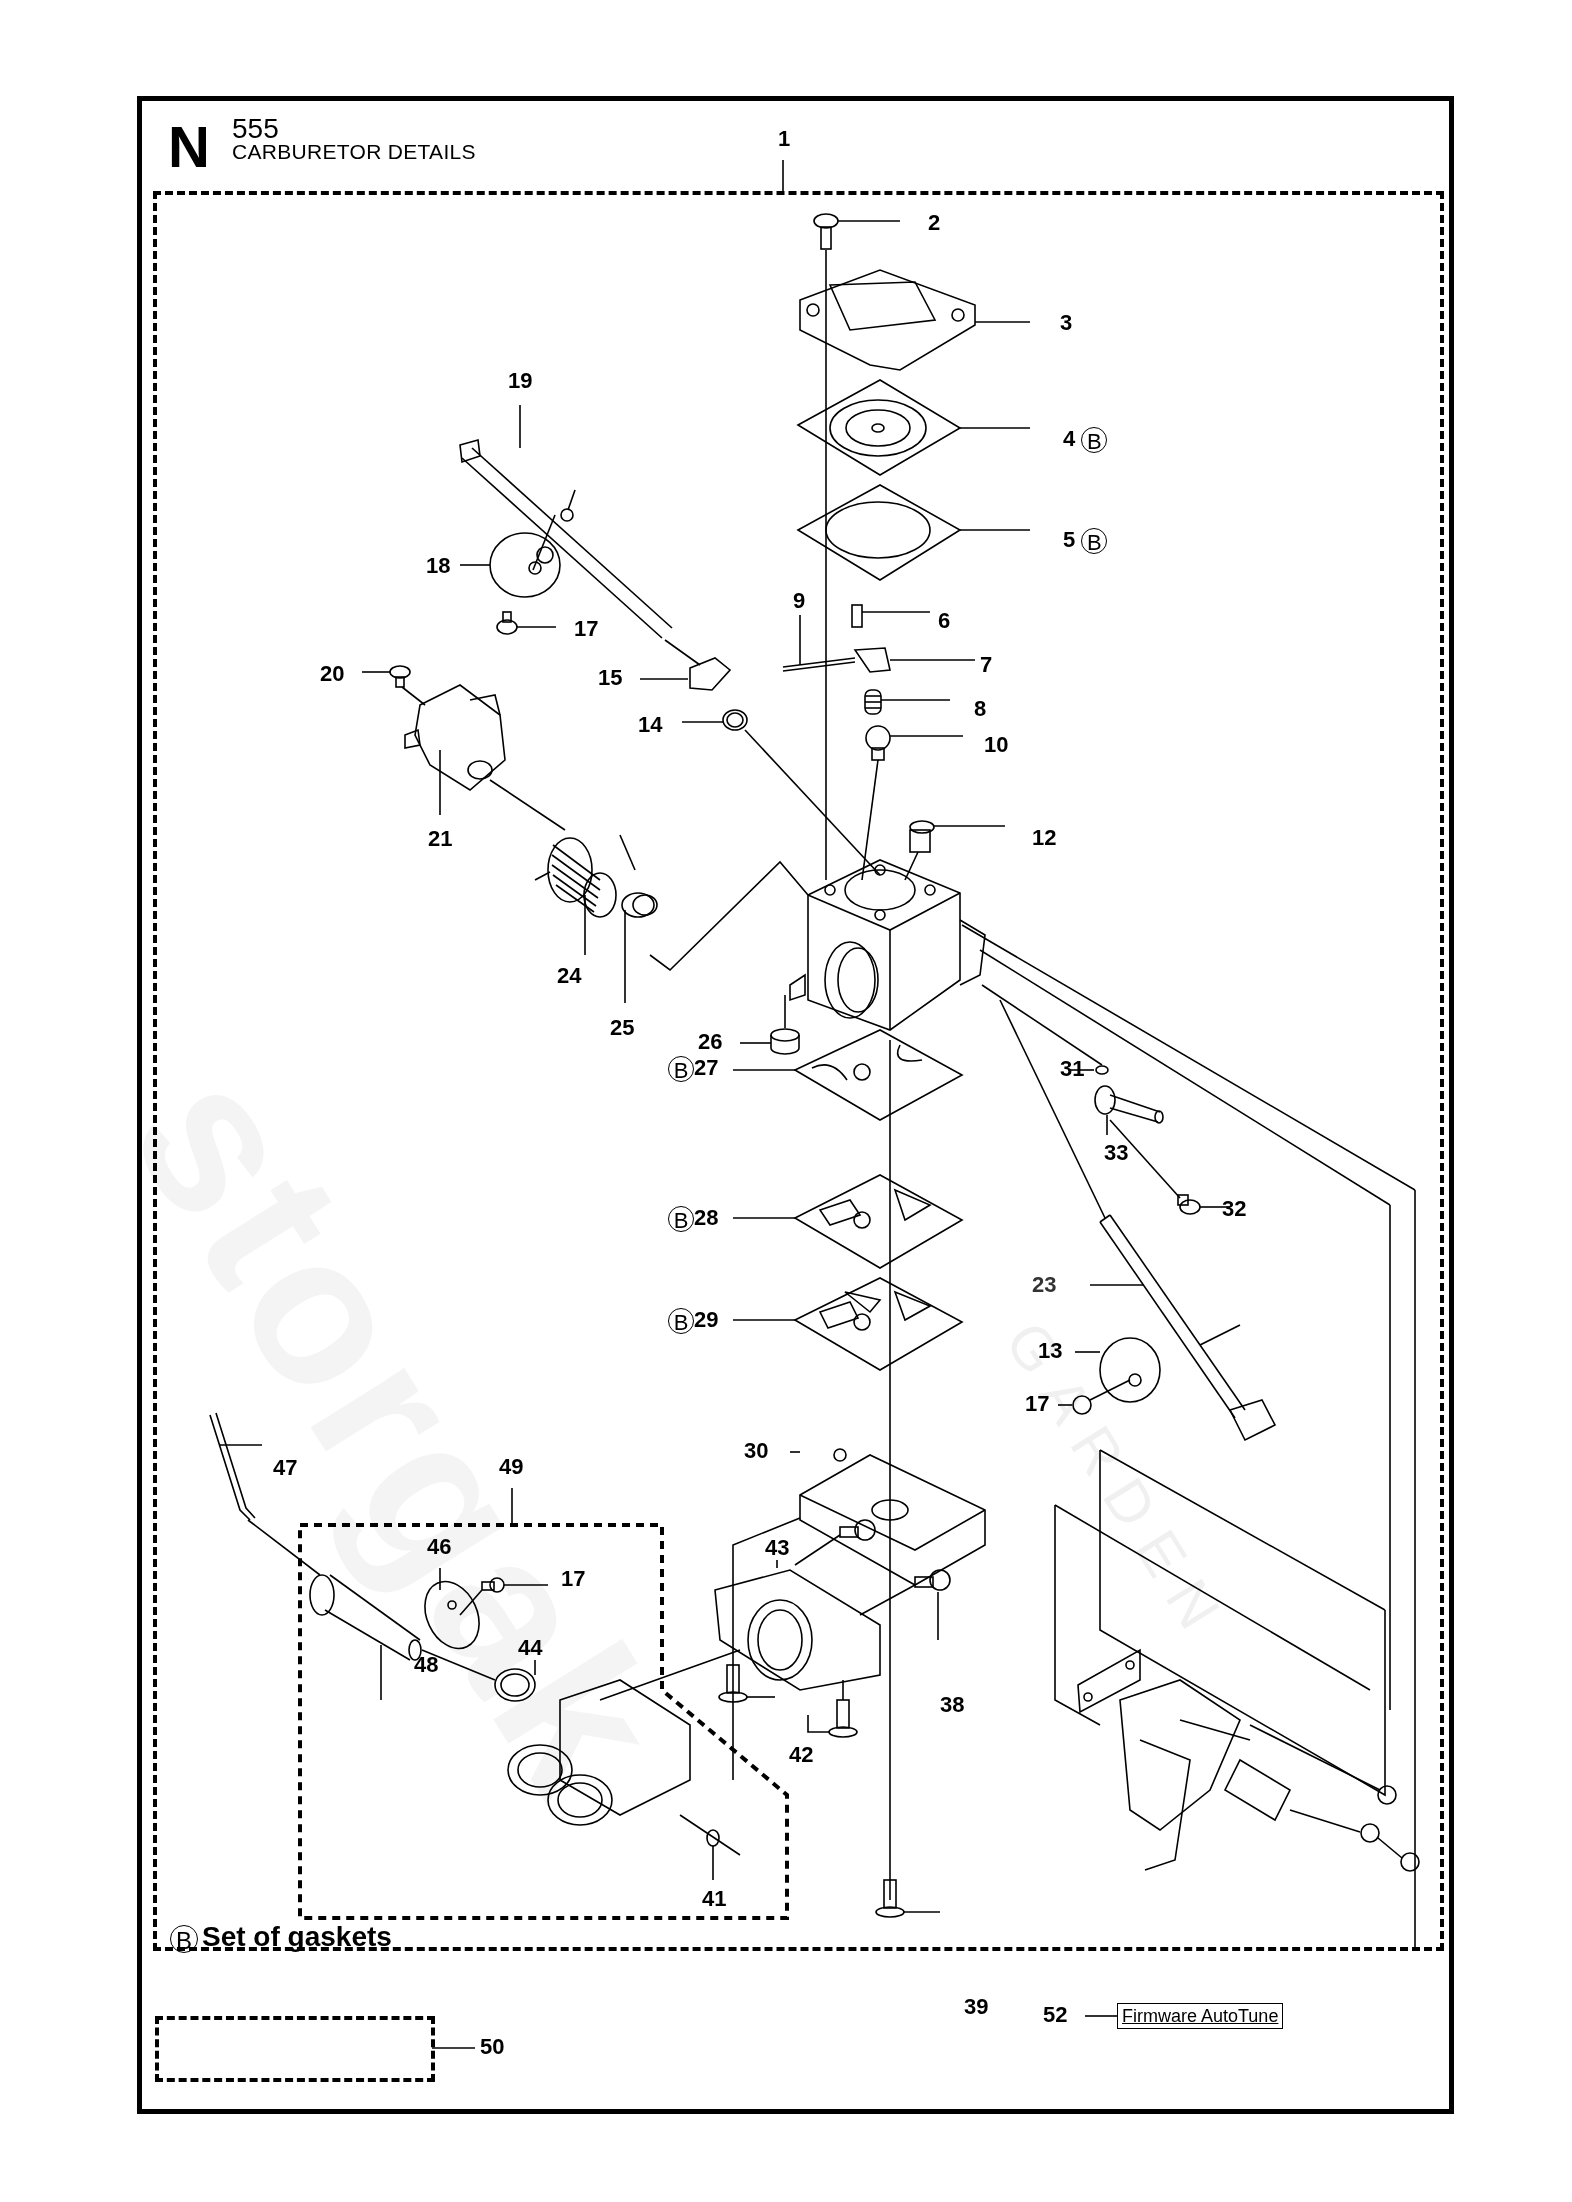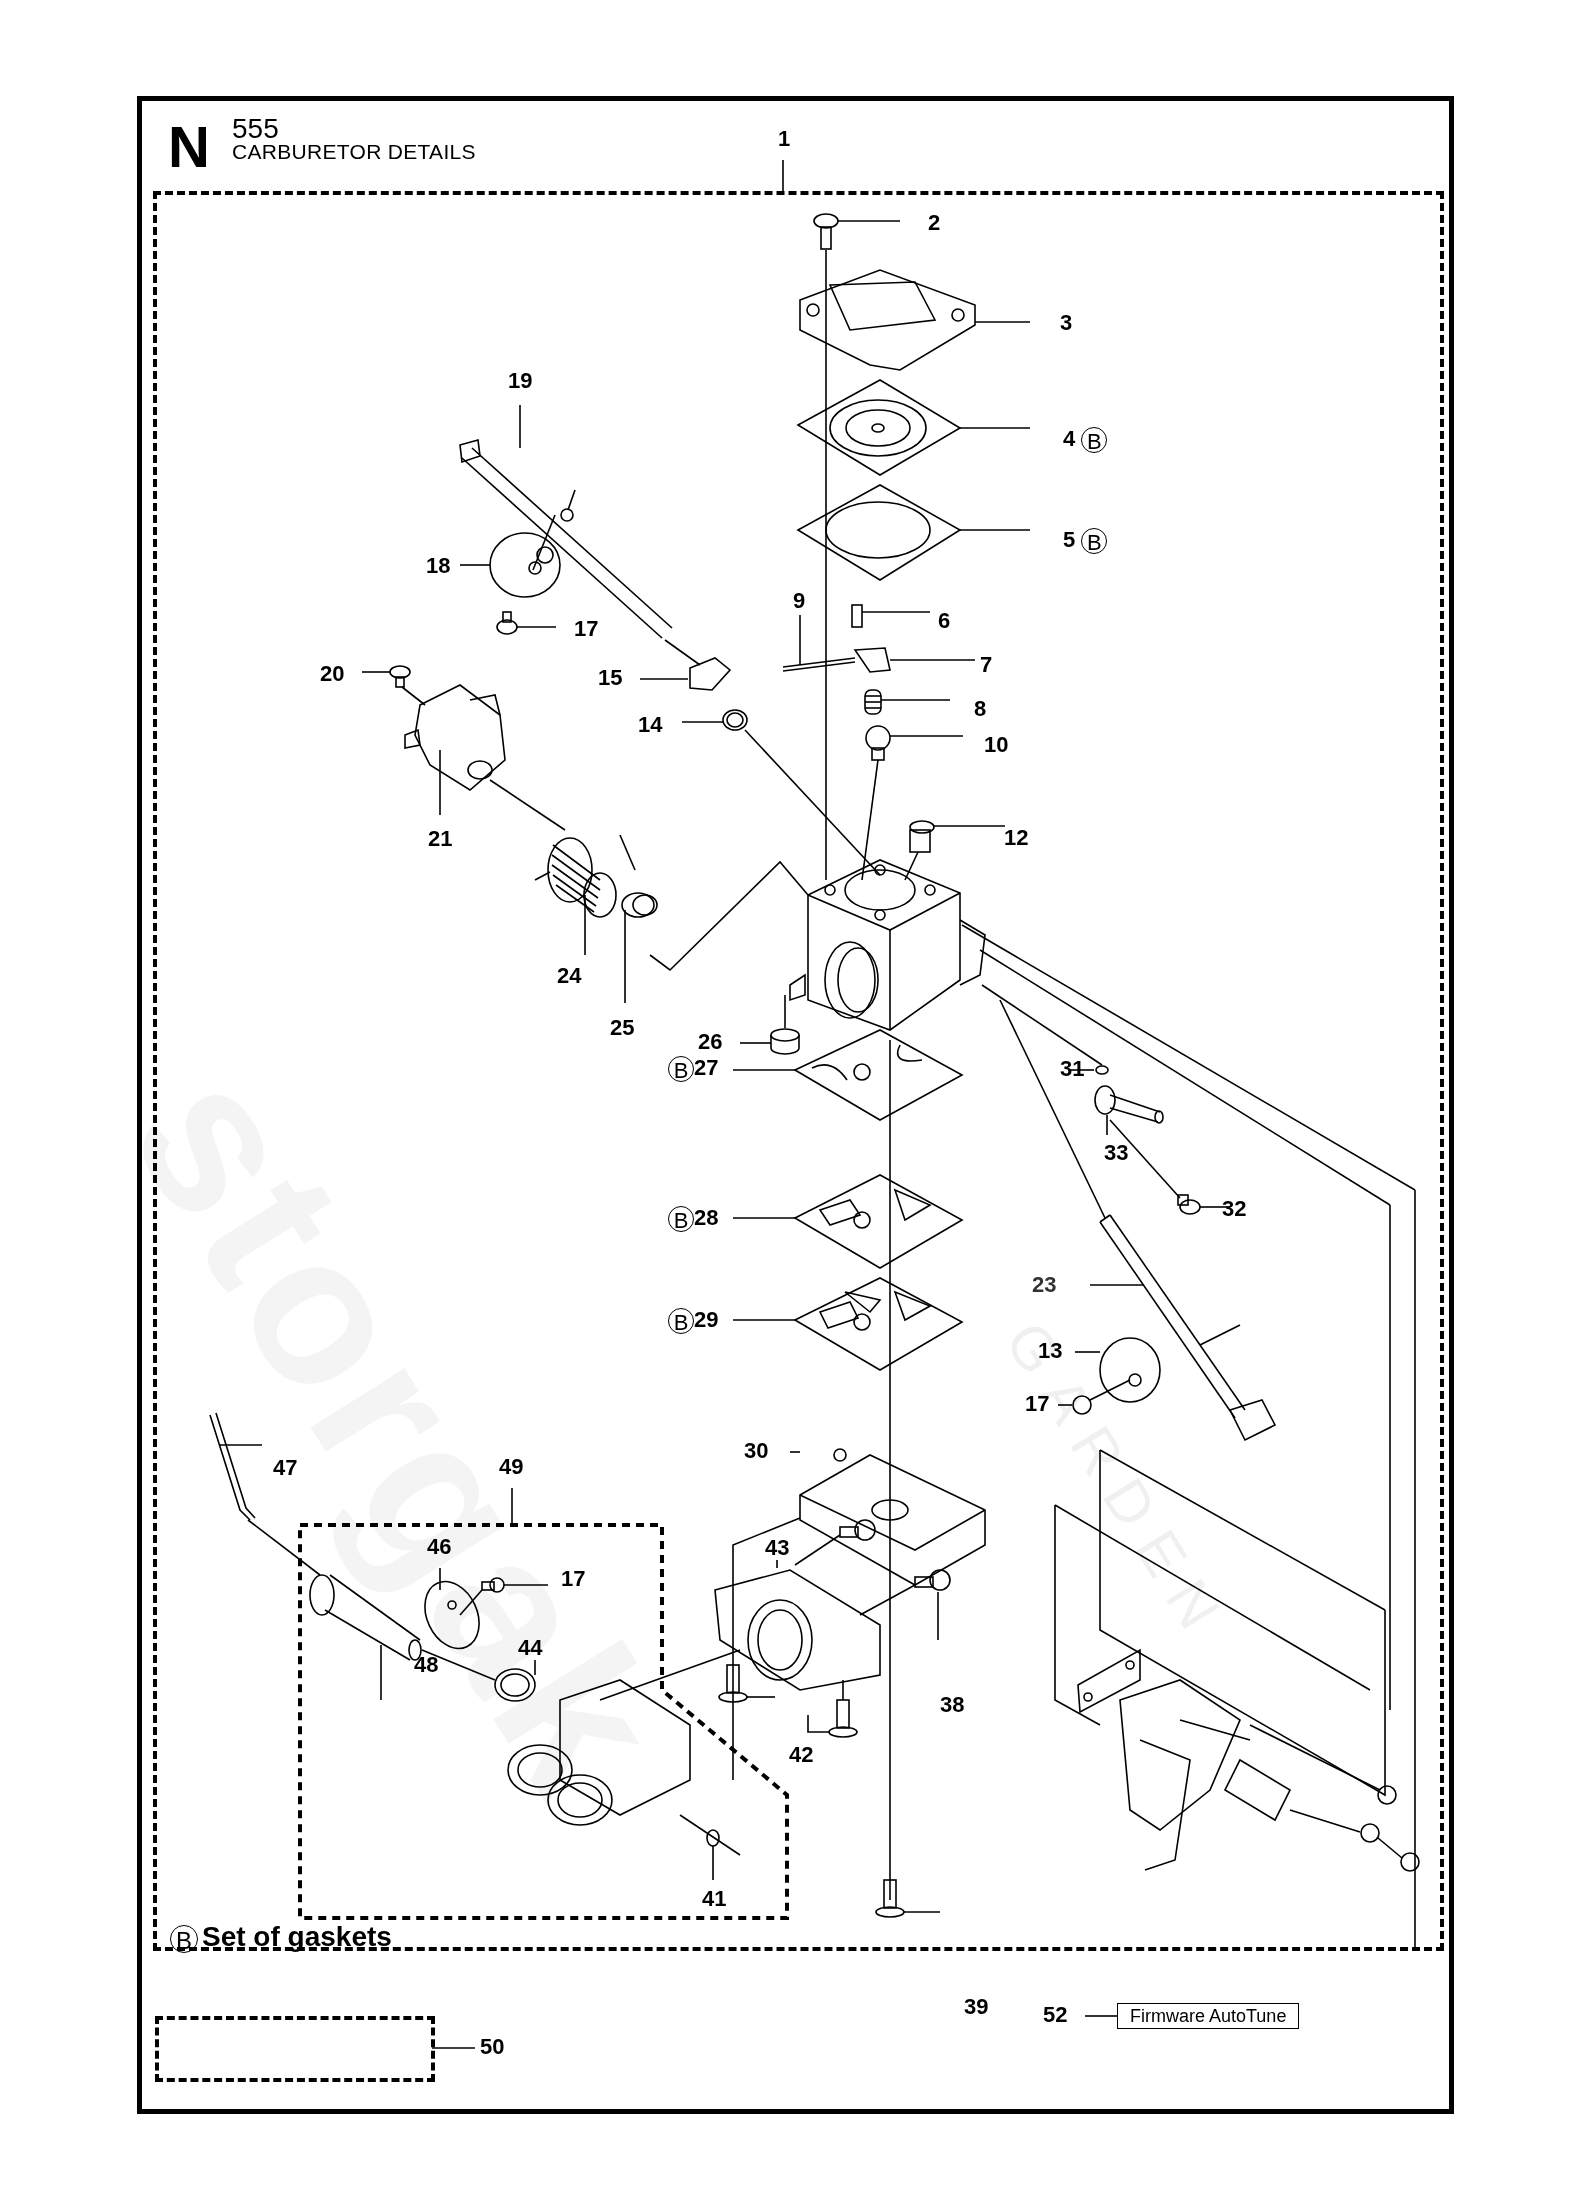--- a/index.html
+++ b/index.html
@@ -16,22 +16,22 @@
   svg.diagram { position: absolute; left: 0; top: 0; width: 1572px; height: 2202px; }
   .lbl { position: absolute; font-size: 22px; font-weight: bold; line-height: 1; white-space: nowrap; }
   .gray { color: #333; }
   .circB { display: inline-block; width: 26px; height: 26px; border: 1.5px solid #000; border-radius: 50%;
            font-size: 22px; font-weight: normal; text-align: center; line-height: 27px; vertical-align: middle;
            box-sizing: border-box; }
   .gasket-box { position: absolute; left: 155px; top: 2016px; width: 272px; height: 58px;
                 border: 4px dashed #000; }
   .gasket-text { position: absolute; left: 170px; top: 1920px; font-size: 28px; font-weight: bold; line-height: 34px; }
   .gasket-text .circB { width: 28px; height: 28px; line-height: 29px; font-size: 24px; margin-right: 4px; }
-  .firmware-box { position: absolute; left: 1117px; top: 2003px; border: 1.5px solid #000; padding: 1px 12px;
-                  font-size: 18px; line-height: 22px; }
+  .firmware-box { position: absolute; left: 1117px; top: 2003px; border: 1.5px solid #000; padding: 1px 4px;
+                  font-size: 18px; line-height: 22px; text-decoration: underline; }
   .watermark { position: absolute; left: 290px; top: 1030px; font-size: 210px; font-weight: bold;
                color: rgba(0,0,0,0.045); transform: rotate(58deg); transform-origin: left top; white-space: nowrap;
                letter-spacing: 6px; pointer-events: none; }
   .watermark-sub { position: absolute; left: 1050px; top: 1310px; font-size: 60px; color: rgba(0,0,0,0.06);
                    transform: rotate(58deg); transform-origin: left top; letter-spacing: 18px; pointer-events: none; }
 </style>
 </head>
 <body>
 
 <div class="watermark">storgak</div>
@@ -407,21 +407,21 @@
 </div>
 <div class="lbl" style="left:1063px;top:528px">
   <span>5</span>
   <span class="circB">B</span>
 </div>
 <div class="lbl" style="left:938px;top:610px">6</div>
 <div class="lbl" style="left:980px;top:654px">7</div>
 <div class="lbl" style="left:974px;top:698px">8</div>
 <div class="lbl" style="left:793px;top:590px">9</div>
 <div class="lbl" style="left:984px;top:734px">10</div>
-<div class="lbl" style="left:1004px;top:827px">12</div>
+<div class="lbl" style="left:1032px;top:827px">12</div>
 <div class="lbl" style="left:1038px;top:1340px">13</div>
 <div class="lbl" style="left:638px;top:714px">14</div>
 <div class="lbl" style="left:598px;top:667px">15</div>
 <div class="lbl" style="left:574px;top:618px">17</div>
 <div class="lbl" style="left:1025px;top:1393px">17</div>
 <div class="lbl" style="left:561px;top:1568px">17</div>
 <div class="lbl" style="left:426px;top:555px">18</div>
 <div class="lbl" style="left:508px;top:370px">19</div>
 <div class="lbl" style="left:320px;top:663px">20</div>
 <div class="lbl" style="left:428px;top:828px">21</div>

